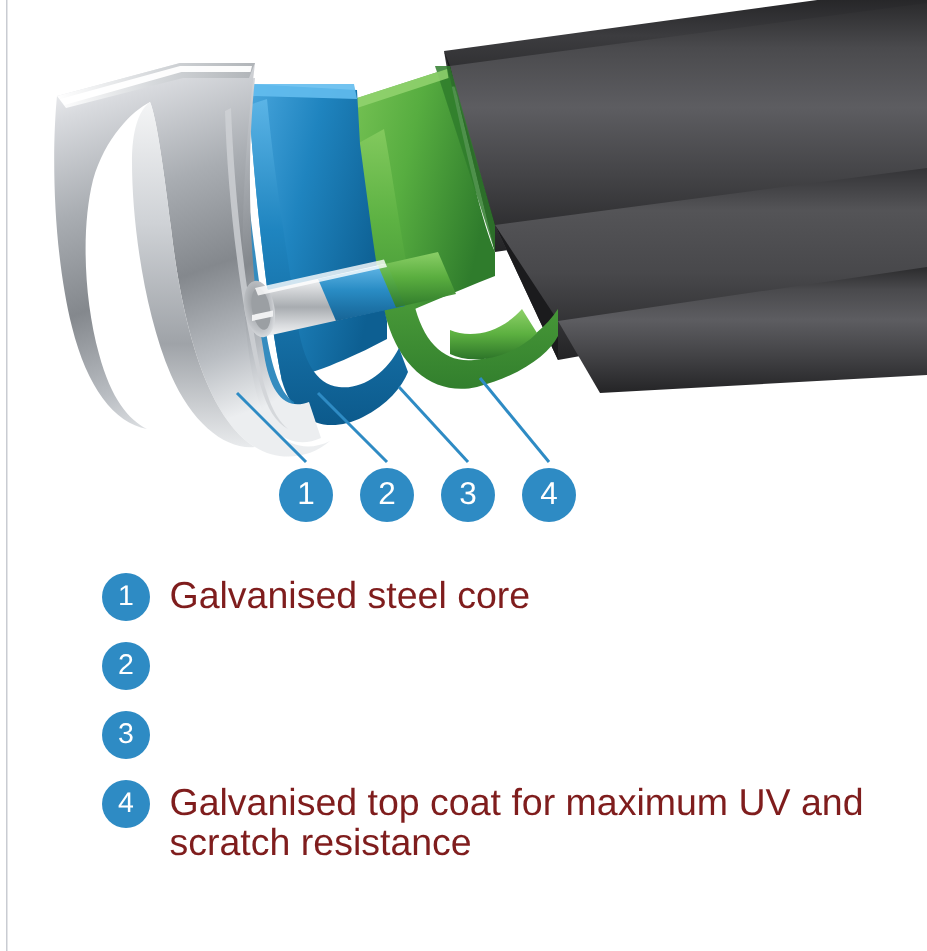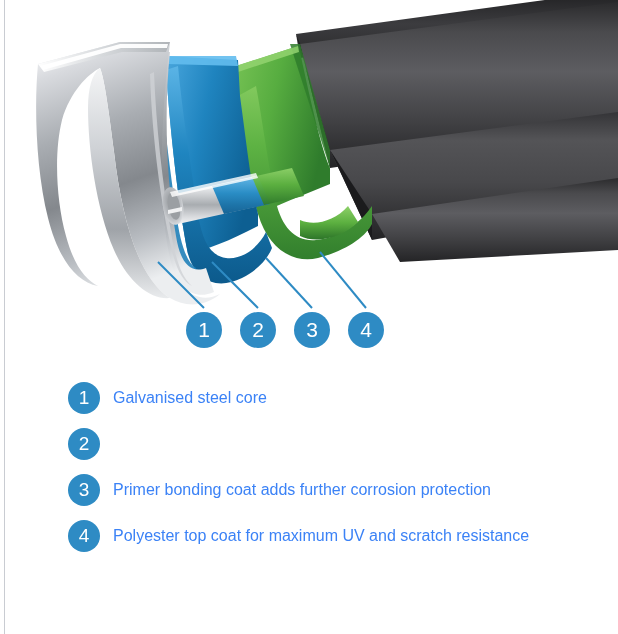--- a/index.html
+++ b/index.html
@@ -75,22 +75,22 @@
     border-radius: 50%;
     background: #2E8BC4;
     color: #ffffff;
     font-size: 19px;
     line-height: 32px;
     text-align: center;
     margin-left: 68px;
     margin-right: 13px;
   }
   .legend-text {
-    color: #3b82f6;
-    font-size: 16px;
+    color: #7f1d1d;
+    font-size: 25px;
     line-height: 27px;
     padding-top: 2px;
     max-width: 470px;
   }
 </style>
 </head>
 <body>
 
 <div class="left-rule"></div>
 
@@ -322,21 +322,20 @@
     <div class="legend-badge">1</div>
     <div class="legend-text">Galvanised steel core</div>
   </div>
 
   <div class="legend-item">
     <div class="legend-badge">2</div>
   </div>
 
   <div class="legend-item">
     <div class="legend-badge">3</div>
-    <div class="legend-text">Primer bonding coat adds further corrosion protection</div>
   </div>
 
   <div class="legend-item">
     <div class="legend-badge">4</div>
-    <div class="legend-text">Polyester top coat for maximum UV and scratch resistance</div>
+    <div class="legend-text">Galvanised top coat for maximum UV and scratch resistance</div>
   </div>
 
 </div>
 
 </body></html>

